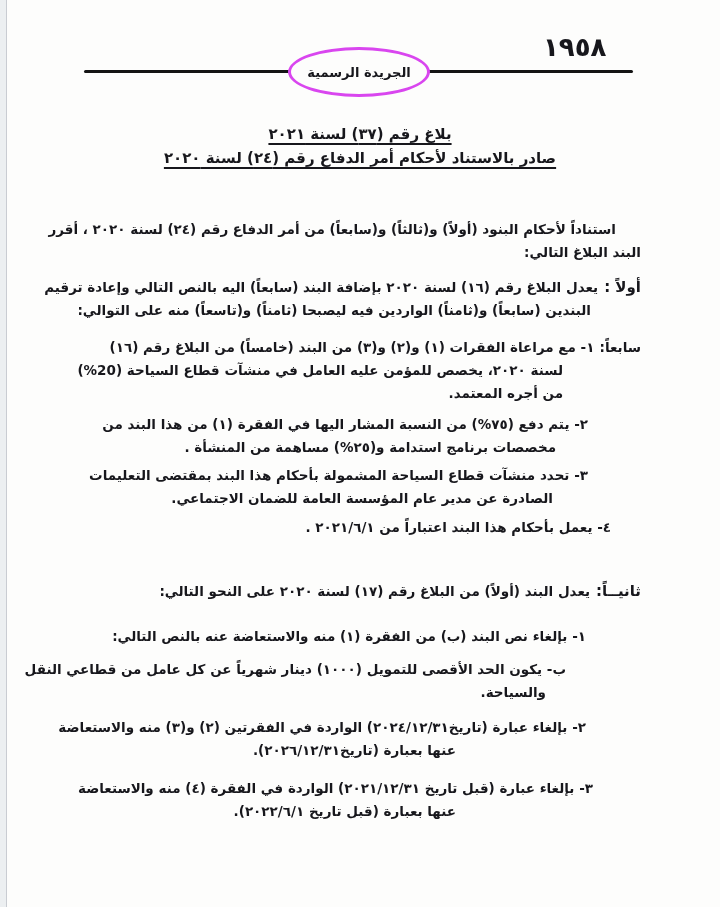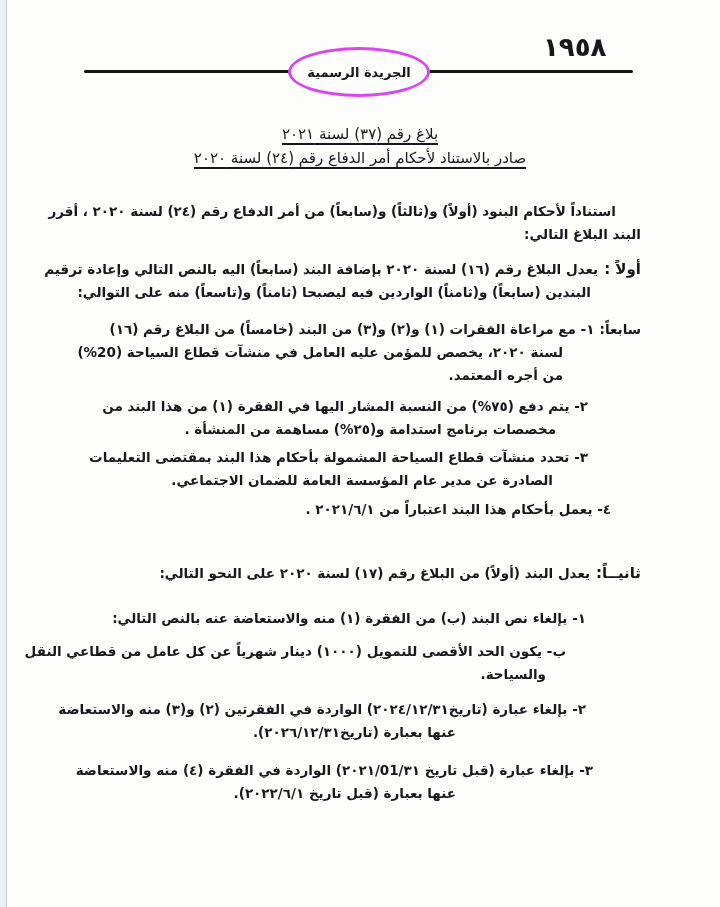--- a/index.html
+++ b/index.html
@@ -27,26 +27,26 @@
   .badge{
     position:absolute;top:47px;left:288px;width:142px;height:50px;
     background:#fdfdfc;border:3px solid #d946ef;border-radius:50%;
     display:flex;align-items:center;justify-content:center;
     box-sizing:border-box;
   }
   .badge span{font-size:13px;font-weight:700;}
   
   .title-block{text-align:center;margin-top:10px;}
   .title-block div{
-    font-weight:400;font-size:15px;line-height:24px;
+    font-weight:700;font-size:15px;line-height:24px;
     text-decoration:underline;text-underline-offset:4px;text-decoration-thickness:1.5px;
   }
   
   .content{
-    margin:30px 79px 0 40px;
+    margin:48px 79px 0 40px;
     text-align:right;
     font-size:13.5px;font-weight:700;line-height:23px;
   }
   .line{white-space:nowrap;}
   .lbl{font-weight:900;font-size:15px;margin-left:6px;}
   .lbl-plain{font-weight:700;margin-left:5px;}
   .pr25{padding-right:25px;}
   .pr30{padding-right:30px;}
   .pr48{padding-right:48px;}
   .pr50{padding-right:50px;}
@@ -109,16 +109,16 @@
   <div class="line gap41"><span class="lbl">ثانيــاً:</span><span>يعدل البند (أولاً) من البلاغ رقم (١٧) لسنة ٢٠٢٠ على النحو التالي:</span></div>
 
   <div class="line gap22 pr55">١- بإلغاء نص البند (ب) من الفقرة (١) منه والاستعاضة عنه بالنص التالي:</div>
 
   <div class="line gap10 pr75">ب- يكون الحد الأقصى للتمويل (١٠٠٠) دينار شهرياً عن كل عامل من قطاعي النقل</div>
   <div class="line pr95">والسياحة.</div>
 
   <div class="line gap12 pr55">٢- بإلغاء عبارة (تاريخ٢٠٢٤/١٢/٣١) الواردة في الفقرتين (٢) و(٣) منه والاستعاضة</div>
   <div class="line pr185">عنها بعبارة (تاريخ٢٠٢٦/١٢/٣١).</div>
 
-  <div class="line gap15 pr48">٣- بإلغاء عبارة (قبل تاريخ ٢٠٢١/01/٣١) الواردة في الفقرة (٤) منه والاستعاضة</div>
+  <div class="line gap15 pr48">٣- بإلغاء عبارة (قبل تاريخ ٢٠٢١/١٢/٣١) الواردة في الفقرة (٤) منه والاستعاضة</div>
   <div class="line pr185">عنها بعبارة (قبل تاريخ ٢٠٢٢/٦/١).</div>
 
 </div>
 
 </body></html>

